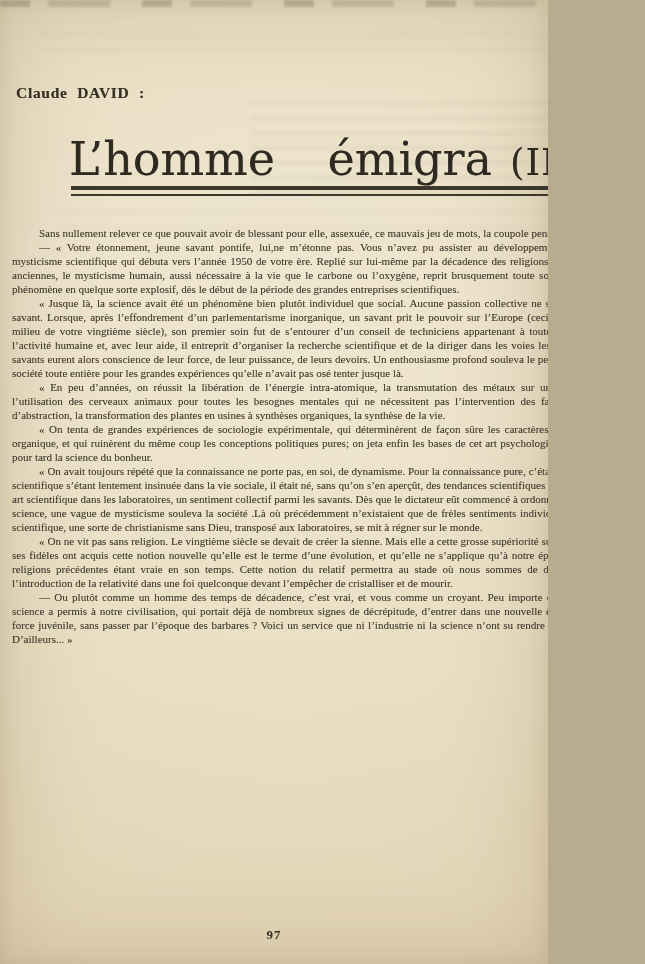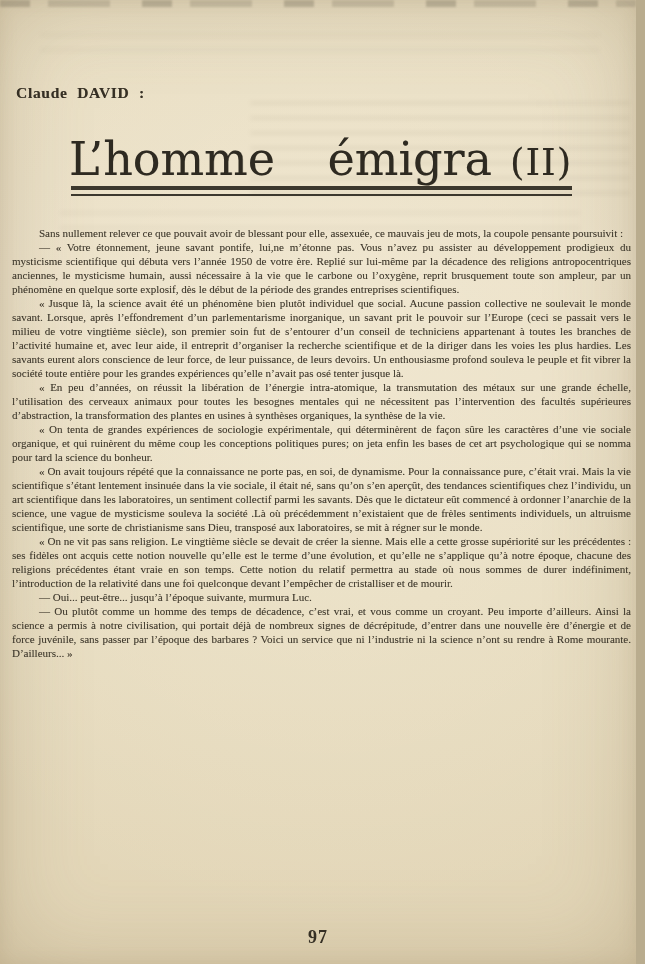--- a/index.html
+++ b/index.html
@@ -1,18 +1,18 @@
 <!DOCTYPE html>
 <html><head>
 <meta charset="utf-8">
 <style>
   html, body { margin: 0; padding: 0; background: #b9ac8e; }
   .page {
     position: relative;
-    width: 636px;
+    width: 548px;
     height: 964px;
     overflow: hidden;
     background:
       radial-gradient(130% 95% at 52% 38%, rgba(255,250,234,.30), rgba(255,250,234,0) 62%),
       linear-gradient(180deg, #e7dcc0 0%, #eadfc6 28%, #e7dcc0 62%, #e2d5b6 100%);
     box-shadow: inset 0 0 90px rgba(140,118,82,.30), inset 0 0 18px rgba(140,118,82,.16);
     font-family: "Liberation Serif", serif;
     color: #3e382c;
   }
   .top-artifact {
@@ -60,21 +60,21 @@
     position: absolute; left: 12px; top: 226px; width: 619px;
     font-size: 11px; line-height: 14px;
     text-align: justify;
     text-shadow: .2px .2px 0 rgba(62,56,44,.30);
   }
   .para { margin: 0; text-indent: 27px; }
   .it { }
   .pagenum {
     position: absolute; left: 0; right: 0; top: 927px;
     text-align: center;
-    font-weight: bold; font-size: 18px; letter-spacing: 1px;
+    font-weight: bold; font-size: 13px; letter-spacing: 1px;
     color: #352f24;
   }
 </style>
 </head>
 <body>
 
 <div class="page">
 
   <div class="top-artifact"></div>
   <div class="ghost g3"></div>
@@ -96,21 +96,20 @@
     <p class="para"><span>« Jusque là, la science avait été un phénomène bien plutôt individuel que social. Aucune passion collective ne soulevait le monde savant. Lorsque, après l’effondrement d’un parlementarisme inorganique, un savant prit le pouvoir sur l’Europe (ceci se passait vers le milieu de votre vingtième siècle), son premier soin fut de s’entourer d’un conseil de techniciens appartenant à toutes les branches de l’activité humaine et, avec leur aide, il entreprit d’organiser la recherche scientifique et de la diriger dans les voies les plus hardies. Les savants eurent alors conscience de leur force, de leur puissance, de leurs devoirs. Un enthousiasme profond souleva le peuple et fit vibrer la société toute entière pour les grandes expériences qu’elle n’avait pas osé tenter jusque là.</span></p>
 
     <p class="para"><span>« En peu d’années, on réussit la libération de l’énergie intra-atomique, la transmutation des métaux sur une grande échelle, l’utilisation des cerveaux animaux pour toutes les besognes mentales qui ne nécessitent pas l’intervention des facultés supérieures d’abstraction, la transformation des plantes en usines à synthèses organiques, la synthèse de la vie.</span></p>
 
     <p class="para"><span>« On tenta de grandes expériences de sociologie expérimentale, qui déterminèrent de façon sûre les caractères d’une vie sociale organique, et qui ruinèrent du même coup les conceptions politiques pures; on jeta enfin les bases de cet art psychologique qui se nomma pour tard la </span><span class="it">science du bonheur</span><span>.</span></p>
 
     <p class="para"><span>« On avait toujours répété que la connaissance ne porte pas, en soi, de dynamisme. Pour la connaissance pure, c’était vrai. Mais la vie scientifique s’étant lentement insinuée dans la vie sociale, il était né, sans qu’on s’en aperçût, des tendances scientifiques chez l’individu, un art scientifique dans les laboratoires, un sentiment collectif parmi les savants. Dès que le dictateur eût commencé à ordonner l’anarchie de la science, une vague de mysticisme souleva la société .Là où précédemment n’existaient que de frèles sentiments individuels, un altruisme scientifique, une sorte de christianisme sans Dieu, transposé aux laboratoires, se mit à régner sur le monde.</span></p>
 
     <p class="para"><span>« On ne vit pas sans religion. Le vingtième siècle se devait de créer la sienne. Mais elle a cette grosse supériorité sur les précédentes : ses fidèles ont acquis cette notion nouvelle qu’elle est le terme d’une évolution, et qu’elle ne s’applique qu’à notre époque, chacune des religions précédentes étant </span><span class="it">vraie</span><span> en son temps. Cette notion du relatif permettra au stade où nous sommes de durer indéfiniment, l’introduction de la relativité dans une foi quelconque devant l’empêcher de cristalliser et de mourir.</span></p>
 
-    <p class="para"><span>— Oui... peut-être... jusqu’à l’époque suivante, murmura Luc.</span></p>
 
 
     <p class="para"><span>— Ou plutôt comme un homme des temps de décadence, c’est vrai, et vous comme un croyant. Peu importe d’ailleurs. Ainsi la science a permis à notre civilisation, qui portait déjà de nombreux signes de décrépitude, d’entrer dans une nouvelle ère d’énergie et de force juvénile, sans passer par l’époque des barbares ? Voici un service que ni l’industrie ni la science n’ont su rendre à Rome mourante. D’ailleurs... »</span></p>
 
   </div>
 
   <div class="pagenum">97</div>
 
 </div>
 

